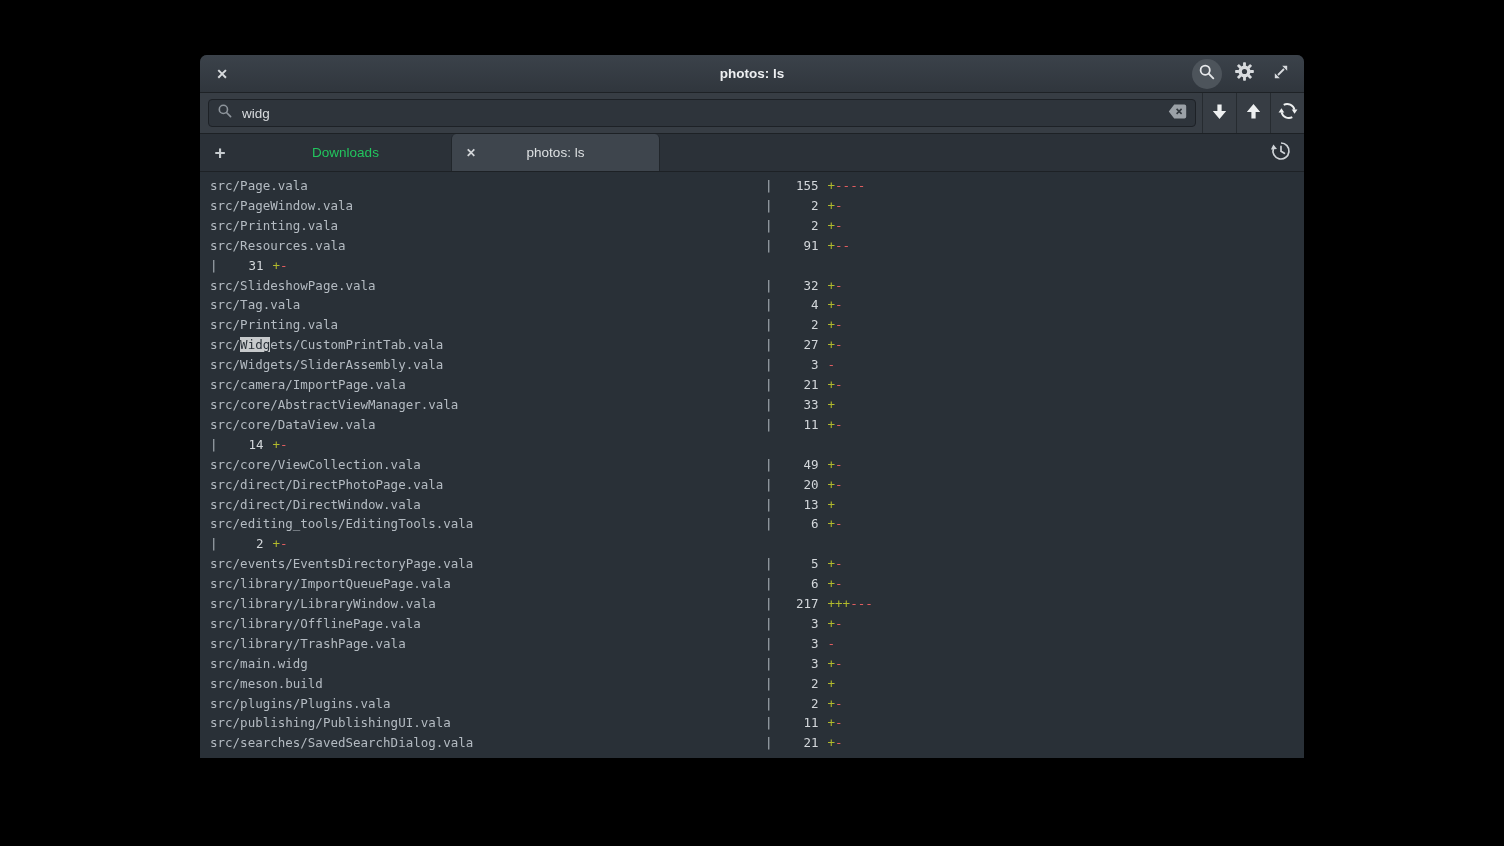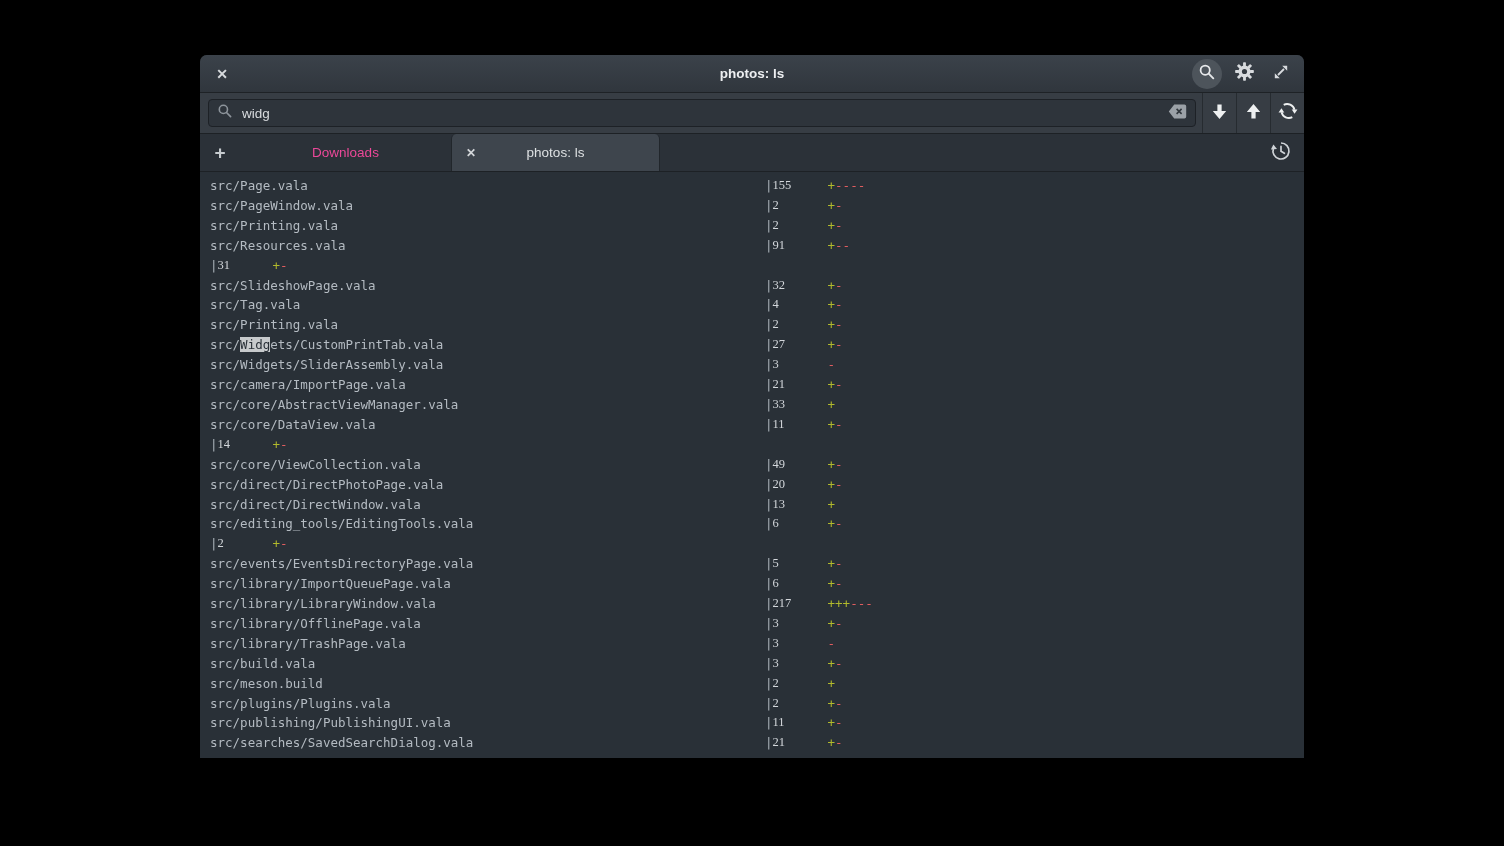--- a/index.html
+++ b/index.html
@@ -33,37 +33,37 @@
   .search-buttons { display:flex; align-self:stretch; margin-left:6px; }
   .sbtn { width:34px; display:flex; align-items:center; justify-content:center;
           border-left:1px solid #262b30; }
 
   
   .tab-bar { height:38px; background:#2b3138; border-bottom:1px solid #1d2125;
              display:flex; align-items:stretch; position:relative; }
   .newtab-btn { width:40px; display:flex; align-items:center; justify-content:center;
                 color:#c6cbcf; font-size:19px; font-weight:bold; }
   .tab { width:211px; display:flex; align-items:center; justify-content:center;
-         color:#ec4899; font-size:13.5px; position:relative; }
+         color:#22c55e; font-size:13.5px; position:relative; }
   .tab.active { width:209px; background:#3e454d; border-left:1px solid #21262b;
                 border-right:1px solid #21262b; border-radius:5px 5px 0 0; color:#dde0e2; }
   .tab-close { position:absolute; left:14px; top:0; bottom:0; display:flex;
                align-items:center; color:#d4d7da; font-size:12px; font-weight:bold; }
   .history-btn { position:absolute; right:5px; top:0; height:100%; width:36px;
                  display:flex; align-items:center; justify-content:center; }
 
   
   .terminal { height:585px; overflow:hidden; padding:4px 0 0 10px;
               font-family:"DejaVu Sans Mono", monospace; font-size:12.5px;
               line-height:19.9px; background:#293037; }
   .trow  { display:flex; white-space:pre; }
   .tfile { width:555px; color:#b4bbc2; overflow:hidden; flex:none; }
   .hl    { background:#c7cacc; color:#293037; }
   .tpipe { color:#a9b0b7; flex:none; }
-  .tnum  { width:46px; text-align:left; color:#d3d7db; flex:none;font-family:Liberation Serif, serif; }
+  .tnum  { width:46px; text-align:right; color:#d3d7db; flex:none; }
   .tmarks{ margin-left:9px; flex:none; }
 </style>
 </head>
 <body>
 
 <div class="window">
 
   <div class="titlebar">
     <div class="close-btn">✕</div>
     <div class="win-title">photos: ls</div>
@@ -192,21 +192,21 @@
       <div class="trow"><span class="tfile">src/core/ViewCollection.vala</span><span class="tpipe">|</span><span class="tnum">49</span><span class="tmarks"><span style="color: rgb(177, 185, 44);">+</span><span style="color: rgb(224, 93, 95);">-</span></span></div>
       <div class="trow"><span class="tfile">src/direct/DirectPhotoPage.vala</span><span class="tpipe">|</span><span class="tnum">20</span><span class="tmarks"><span style="color: rgb(177, 185, 44);">+</span><span style="color: rgb(224, 93, 95);">-</span></span></div>
       <div class="trow"><span class="tfile">src/direct/DirectWindow.vala</span><span class="tpipe">|</span><span class="tnum">13</span><span class="tmarks"><span style="color: rgb(177, 185, 44);">+</span></span></div>
       <div class="trow"><span class="tfile">src/editing_tools/EditingTools.vala</span><span class="tpipe">|</span><span class="tnum">6</span><span class="tmarks"><span style="color: rgb(177, 185, 44);">+</span><span style="color: rgb(224, 93, 95);">-</span></span></div>
       <div class="trow"><span class="tpipe">|</span><span class="tnum">2</span><span class="tmarks"><span style="color: rgb(177, 185, 44);">+</span><span style="color: rgb(224, 93, 95);">-</span></span></div>
       <div class="trow"><span class="tfile">src/events/EventsDirectoryPage.vala</span><span class="tpipe">|</span><span class="tnum">5</span><span class="tmarks"><span style="color: rgb(177, 185, 44);">+</span><span style="color: rgb(224, 93, 95);">-</span></span></div>
       <div class="trow"><span class="tfile">src/library/ImportQueuePage.vala</span><span class="tpipe">|</span><span class="tnum">6</span><span class="tmarks"><span style="color: rgb(177, 185, 44);">+</span><span style="color: rgb(224, 93, 95);">-</span></span></div>
       <div class="trow"><span class="tfile">src/library/LibraryWindow.vala</span><span class="tpipe">|</span><span class="tnum">217</span><span class="tmarks"><span style="color: rgb(177, 185, 44);">+</span><span style="color: rgb(177, 185, 44);">+</span><span style="color: rgb(177, 185, 44);">+</span><span style="color: rgb(224, 93, 95);">-</span><span style="color: rgb(224, 93, 95);">-</span><span style="color: rgb(224, 93, 95);">-</span></span></div>
       <div class="trow"><span class="tfile">src/library/OfflinePage.vala</span><span class="tpipe">|</span><span class="tnum">3</span><span class="tmarks"><span style="color: rgb(177, 185, 44);">+</span><span style="color: rgb(224, 93, 95);">-</span></span></div>
       <div class="trow"><span class="tfile">src/library/TrashPage.vala</span><span class="tpipe">|</span><span class="tnum">3</span><span class="tmarks"><span style="color: rgb(224, 93, 95);">-</span></span></div>
-      <div class="trow"><span class="tfile">src/build.vala</span><span class="tpipe">|</span><span class="tnum">3</span><span class="tmarks"><span style="color: rgb(177, 185, 44);">+</span><span style="color: rgb(224, 93, 95);">-</span></span></div>
+      <div class="trow"><span class="tfile">src/main.widg</span><span class="tpipe">|</span><span class="tnum">3</span><span class="tmarks"><span style="color: rgb(177, 185, 44);">+</span><span style="color: rgb(224, 93, 95);">-</span></span></div>
       <div class="trow"><span class="tfile">src/meson.build</span><span class="tpipe">|</span><span class="tnum">2</span><span class="tmarks"><span style="color: rgb(177, 185, 44);">+</span></span></div>
       <div class="trow"><span class="tfile">src/plugins/Plugins.vala</span><span class="tpipe">|</span><span class="tnum">2</span><span class="tmarks"><span style="color: rgb(177, 185, 44);">+</span><span style="color: rgb(224, 93, 95);">-</span></span></div>
       <div class="trow"><span class="tfile">src/publishing/PublishingUI.vala</span><span class="tpipe">|</span><span class="tnum">11</span><span class="tmarks"><span style="color: rgb(177, 185, 44);">+</span><span style="color: rgb(224, 93, 95);">-</span></span></div>
       <div class="trow"><span class="tfile">src/searches/SavedSearchDialog.vala</span><span class="tpipe">|</span><span class="tnum">21</span><span class="tmarks"><span style="color: rgb(177, 185, 44);">+</span><span style="color: rgb(224, 93, 95);">-</span></span></div>
       <div class="trow"><span class="tfile">src/sidebar/Tree.vala</span><span class="tpipe">|</span><span class="tnum">2</span><span class="tmarks"><span style="color: rgb(177, 185, 44);">+</span></span></div>
     </div>
 
 </div>
 
 </body></html>

